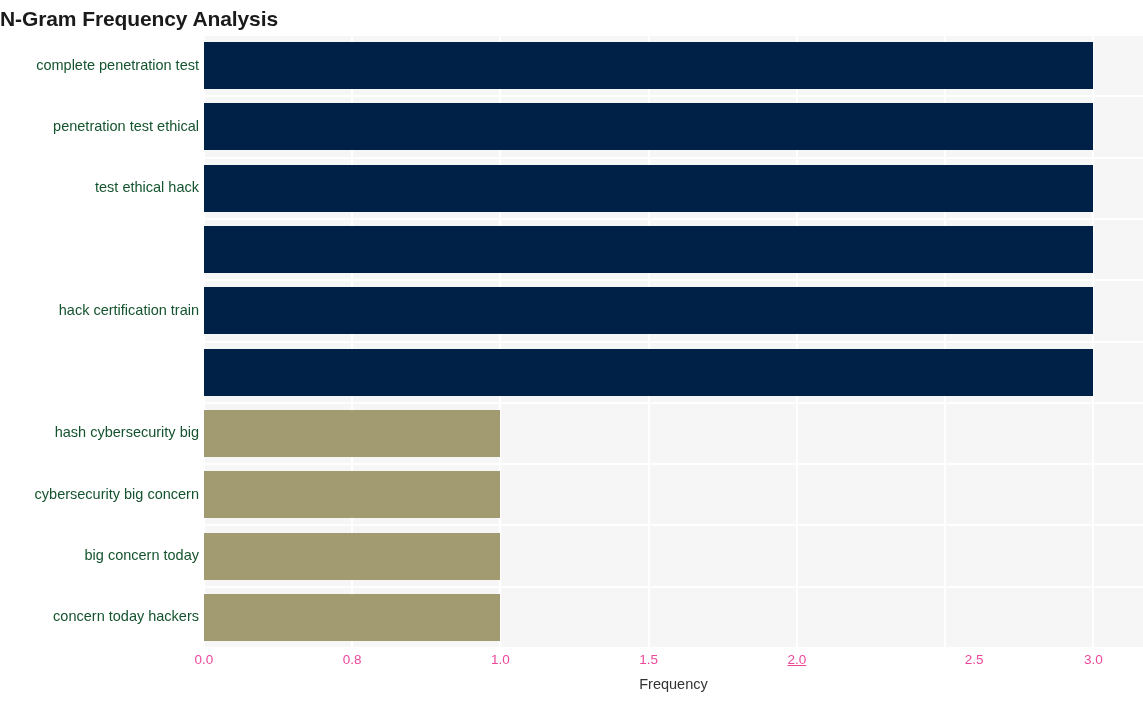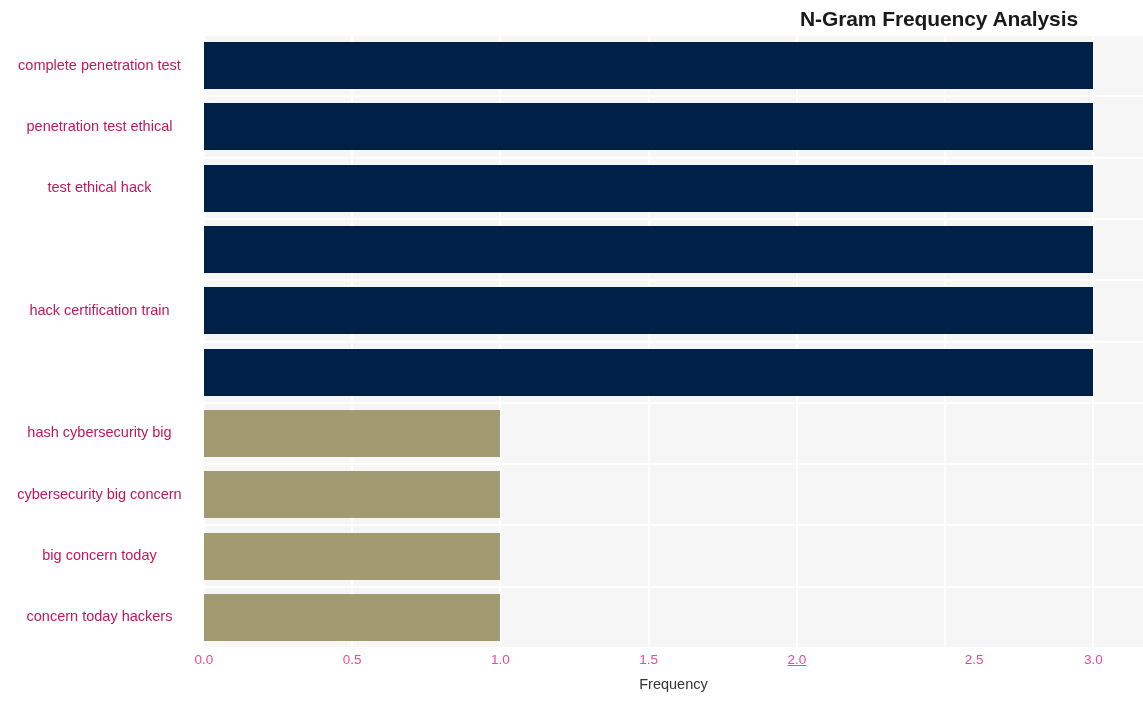--- a/index.html
+++ b/index.html
@@ -23,21 +23,21 @@
     height: 701px;
     background: #ffffff;
   }
 
   
   #chart-title {
     position: absolute;
     left: 0;
     top: 6px;
     width: 1078px;
-    text-align: right;
+    text-align: left;
     font-size: 21px;
     font-weight: bold;
     color: #1a1a1a;
     letter-spacing: -0.1px;
     line-height: 26px;
   }
 
   
   #plot-area {
     position: absolute;
@@ -81,23 +81,23 @@
     position: absolute;
     left: 0;
     top: 35px;
     width: 199px;
     height: 613px;
   }
   .y-label {
     position: absolute;
     right: 0;
     width: 199px;
-    text-align: center;
+    text-align: right;
     font-size: 14.5px;
-    color: #be185d;
+    color: #14532d;
     line-height: 17px;
     white-space: nowrap;
   }
 
   
   #x-labels {
     position: absolute;
     left: 0;
     top: 652px;
     width: 1143px;
@@ -175,21 +175,21 @@
       <div class="y-label" style="top: 144.25px;">test ethical hack</div>
       <div class="y-label" style="top: 266.85px;">hack certification train</div>
       <div class="y-label" style="top: 389.45px;">hash cybersecurity big</div>
       <div class="y-label" style="top: 450.75px;">cybersecurity big concern</div>
       <div class="y-label" style="top: 512.05px;">big concern today</div>
       <div class="y-label" style="top: 573.35px;">concern today hackers</div>
     </div>
 
   <div id="x-labels">
       <div class="x-label" style="left: 204px;">0.0</div>
-      <div class="x-label" style="left: 352.224px;">0.5</div>
+      <div class="x-label" style="left: 352.224px;">0.8</div>
       <div class="x-label" style="left: 500.448px;">1.0</div>
       <div class="x-label" style="left: 648.672px;">1.5</div>
       <div class="x-label" style="left: 796.897px; text-decoration: underline;">2.0</div>
       <div class="x-label" style="left: 945.121px; margin-left: 29px;">2.5</div>
       <div class="x-label" style="left: 1093.34px;">3.0</div>
     </div>
 
   <div id="x-axis-title">Frequency</div>
 
 </div>

